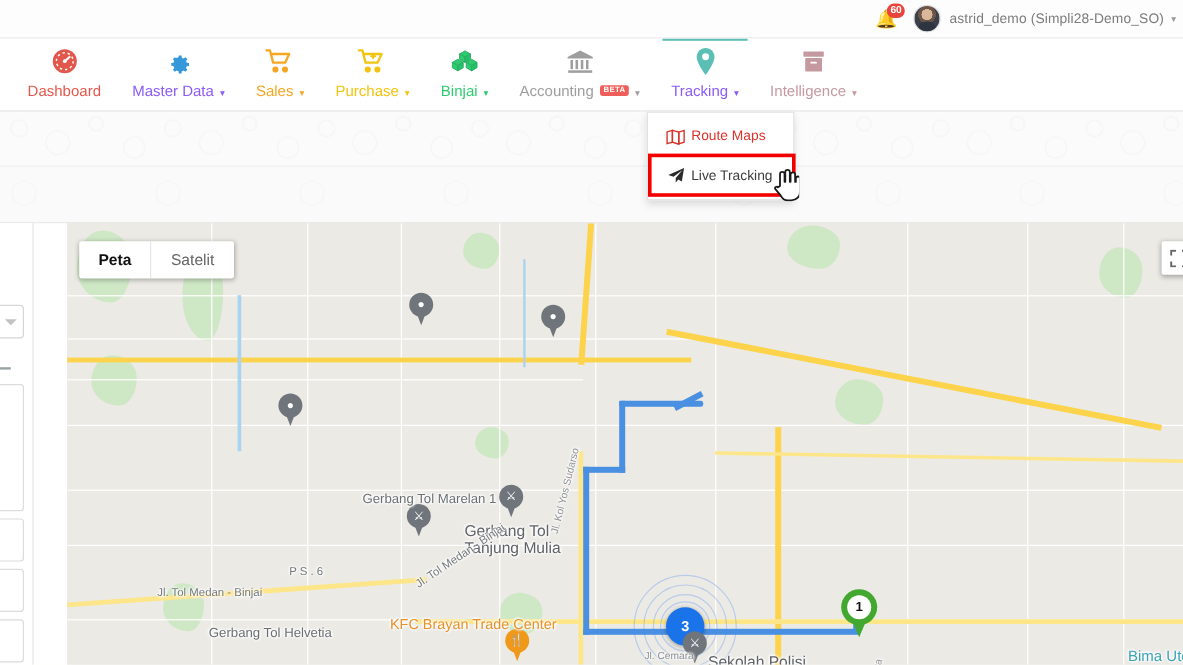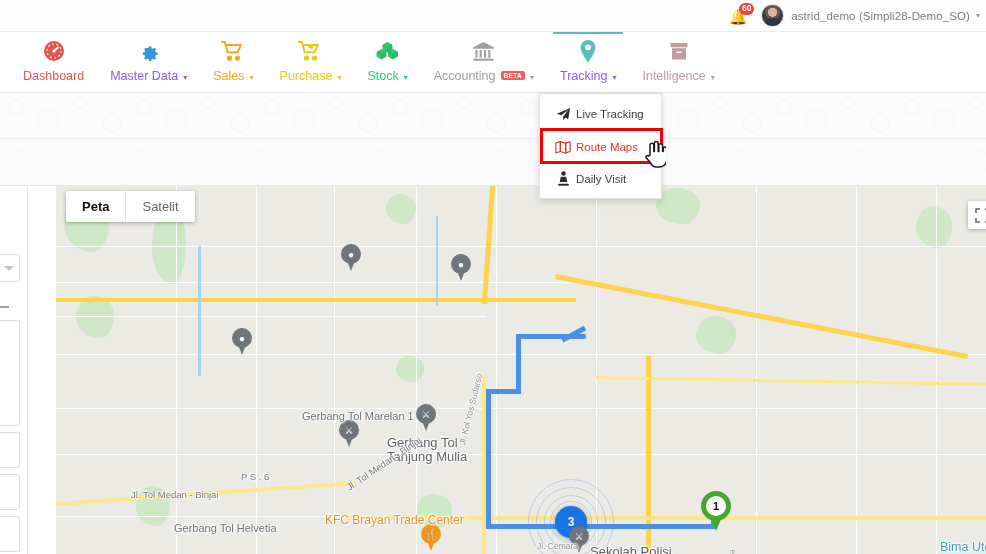--- a/index.html
+++ b/index.html
@@ -180,21 +180,21 @@
   .ripple-core {
     position:absolute; left:27px; top:27px; width:32px; height:32px; border-radius:50%;
     background:#1a73e8; color:#fff; font-size:12px; font-weight:bold;
     display:flex; align-items:center; justify-content:center;
     box-shadow:0 1px 4px rgba(0,0,0,.35);
   }
   .route { position:absolute; background:#4a90e2; }
 
   
   .maptypes {
-    position:absolute; left:66px; top:191px; z-index:25;
+    position:absolute; left:66px; top:201px; z-index:25;
     display:flex; background:#fff; box-shadow:0 1px 4px rgba(0,0,0,.3); border-radius:2px;
   }
   .mtbtn { padding:8px 16px; font-size:13px; color:#666; cursor:pointer; }
   .mtbtn.on { color:#111; font-weight:bold; }
   .mtbtn + .mtbtn { border-left:1px solid #e6e6e6; }
   .fullscreen-btn {
     position:absolute; left:968px; top:201px; width:28px; height:28px; z-index:25;
     background:#fff; box-shadow:0 1px 4px rgba(0,0,0,.3); border-radius:2px; cursor:pointer;
     display:flex; align-items:center; justify-content:center;
   }
@@ -281,21 +281,21 @@
               <path d="M13.5 12l4.5-2.6L22.5 12 18 14.6z"></path>
               <path d="M13.5 12v4.4l4.5 2.6V14.6z"></path>
               <path d="M22.5 12v4.4L18 19V14.6z" fill="#27c06a"></path>
               <path d="M8 5l4.5-2.6L17 5l-4.5 2.6z"></path>
               <path d="M8 5v4.4l4.5 2.6V7.6z"></path>
               <path d="M17 5v4.4L12.5 12V7.6z" fill="#27c06a"></path>
             </g>
           </svg>
       </div>
       <div class="navlabel" style="color:#2ecc71">
-        <span>Stock</span>
+        <span>Binjai</span>
         <span class="navcaret">▾</span>
       </div>
     </div>
 
     <div class="navitem">
       <div class="navicon">
         <svg width="25" height="23" viewBox="0 0 25 23" fill="#9e9e9e">
             <path d="M12.5 2L23 7.4v1.3H2V7.4z"></path>
             <rect x="4.4" y="10" width="2.1" height="7.6"></rect>
             <rect x="8.6" y="10" width="2.1" height="7.6"></rect>
@@ -479,50 +479,40 @@
   </div>
 
   <div class="fullscreen-btn">
     <svg width="15" height="15" viewBox="0 0 15 15" fill="none" stroke="#666" stroke-width="1.6">
       <path d="M1 5V1h4M10 1h4v4M14 10v4h-4M5 14H1v-4"></path>
     </svg>
   </div>
 
   <div class="dropdown">
 
-    <div class="ditem">
-      <span class="dicon">
-        <svg width="15" height="15" viewBox="0 0 16 16" fill="#2b2b2b">
-            <path d="M15 1L1 7.2l4.6 1.6L13.4 3 7.6 10v4l2.3-2.8L13 13z"></path>
-          </svg>
-      </span>
-      <span class="dlabel">Live Tracking</span>
-    </div>
-
     <div class="ditem selected">
       <span class="dicon">
         <svg width="16" height="14" viewBox="0 0 18 14" fill="none" stroke="#d9342b" stroke-width="1.3">
           <path d="M1 2.4L6 1v11l-5 1.4z"></path>
             <path d="M6 1l6 1.6V14L6 12z"></path>
             <path d="M12 2.6L17 1v11l-5 1.6z"></path>
         </svg>
       </span>
       <span class="dlabel">Route Maps</span>
     </div>
 
     <div class="ditem">
       <span class="dicon">
-        <svg width="13" height="16" viewBox="0 0 14 17" fill="#2b2b2b">
-            <circle cx="7" cy="2.6" r="2.4"></circle>
-            <path d="M4 6.2h6l1 5.4H3z"></path>
-            <rect x="1.4" y="13.6" width="11.2" height="2.2" rx=".6"></rect>
+        <svg width="15" height="15" viewBox="0 0 16 16" fill="#2b2b2b">
+            <path d="M15 1L1 7.2l4.6 1.6L13.4 3 7.6 10v4l2.3-2.8L13 13z"></path>
           </svg>
       </span>
-      <span class="dlabel">Daily Visit</span>
-    </div>
+      <span class="dlabel">Live Tracking</span>
+    </div>
+
 
 
     <div class="dhighlight"></div>
   </div>
 
   <div class="cursor-hand">
     <svg width="22" height="28" viewBox="0 0 22 28">
       <path d="M6 15V5.2a1.9 1.9 0 013.8 0v6.3h.6V3.4a1.9 1.9 0 013.8 0v8.1h.6V5.6a1.9 1.9 0 013.8 0v6h.6V8.9a1.8 1.8 0 013.6 0v10.4c0 4.3-3 7.7-7.3 7.7h-3c-3 0-4.6-1.4-6-4.2L2 17.4c-.6-1.3 1.2-2.6 2.3-1.3z" fill="#fff" stroke="#1a1a1a" stroke-width="1.5" stroke-linejoin="round"></path>
     </svg>
   </div>

